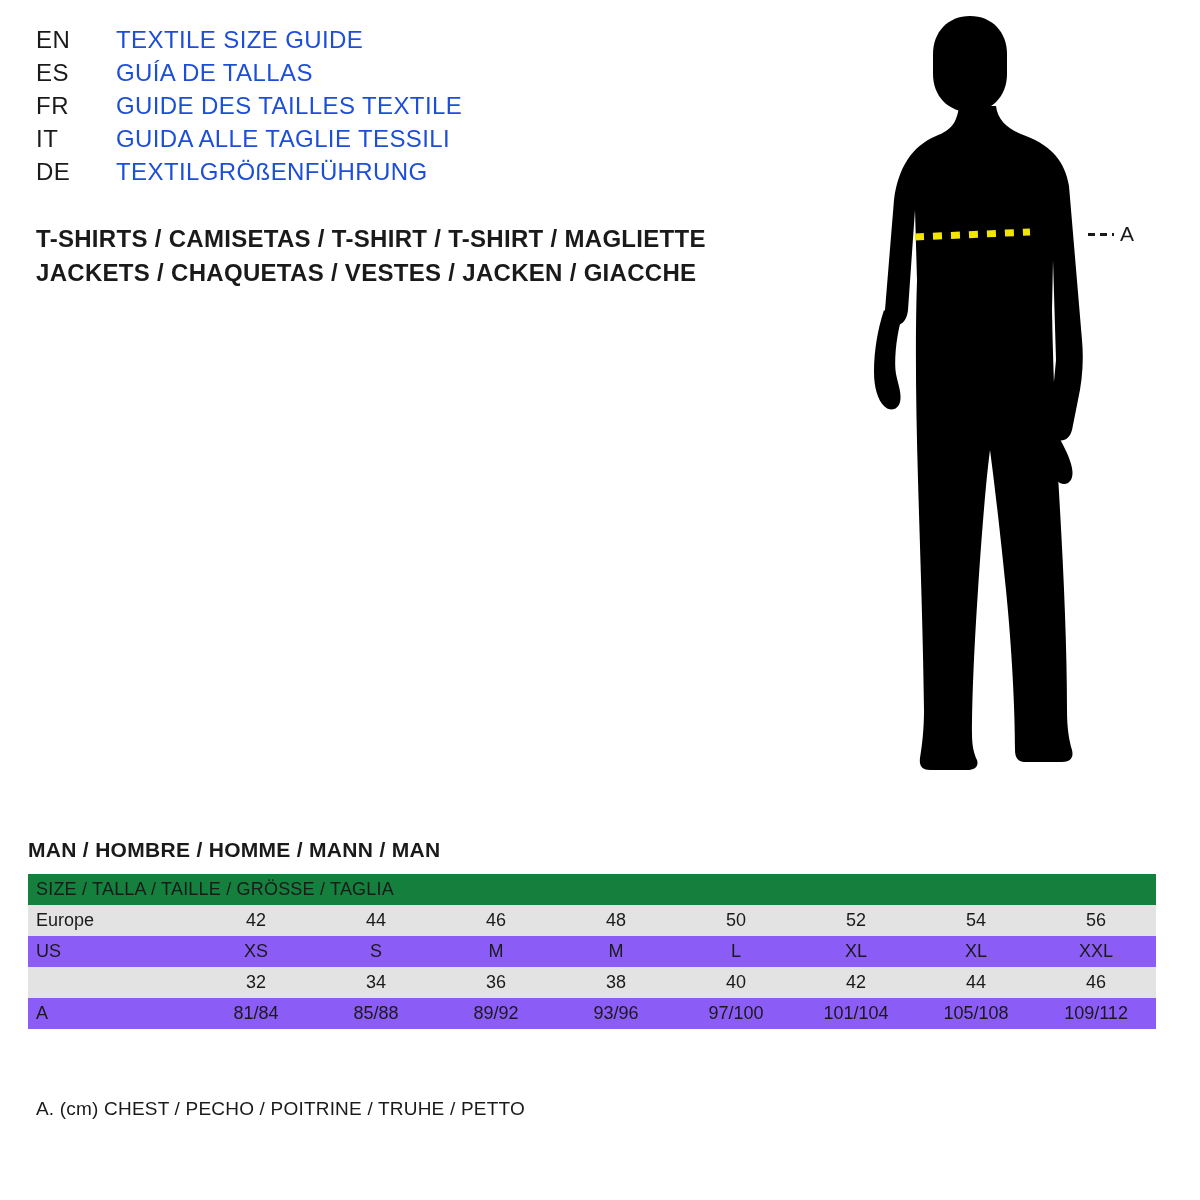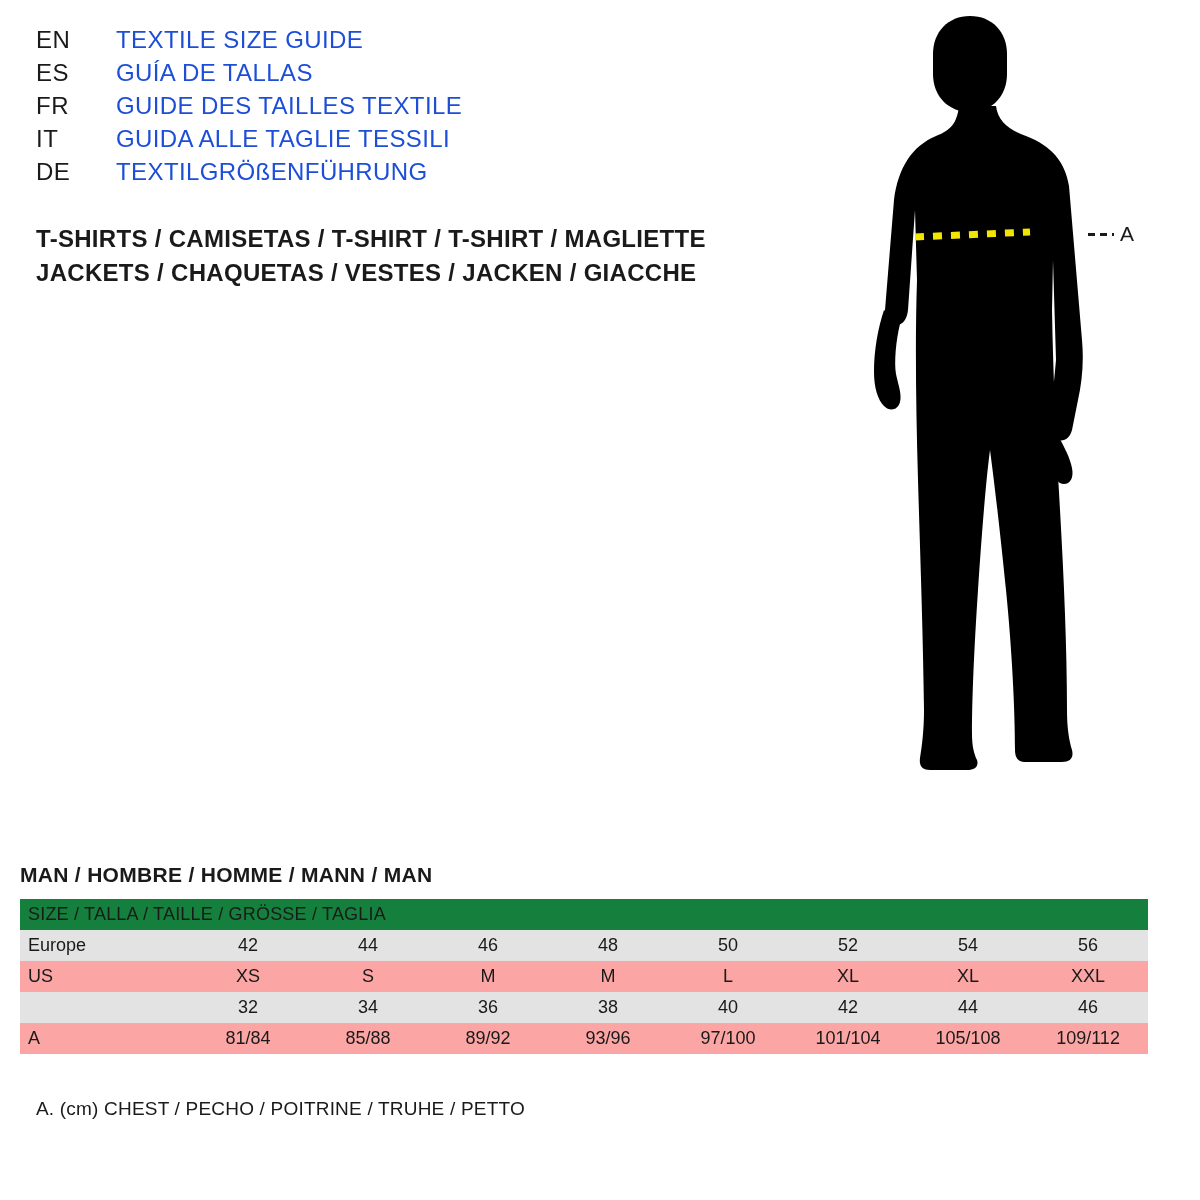--- a/index.html
+++ b/index.html
@@ -85,24 +85,23 @@
     left: 1088px;
     top: 233px;
     width: 26px;
     height: 3px;
     background: repeating-linear-gradient(to right, #1a1a1a 0 7px, transparent 7px 12px);
   }
 
   
   .table-section {
     position: absolute;
-    left: 20px;
+    left: 28px;
     top: 838px;
     width: 1128px;
-    margin-top: 25px;
   }
   .table-title {
     font-size: 21px;
     font-weight: bold;
     letter-spacing: 0.3px;
     color: #1a1a1a;
     margin-bottom: 12px;
     white-space: nowrap;
   }
   table.size-table {
@@ -112,21 +111,21 @@
     font-size: 18px;
     color: #1a1a1a;
   }
   table.size-table td {
     height: 31px;
     padding: 0;
     vertical-align: middle;
   }
   .band-dark { background: #15803d; }
   .band-light { background: #e3e3e3; }
-  .band-white { background: #fca5a5; }
+  .band-white { background: #8b5cf6; }
   .row-label {
     text-align: left;
     padding-left: 8px !important;
     white-space: nowrap;
   }
   .cell-val {
     text-align: center;
     white-space: nowrap;
   }
   .header-span {

